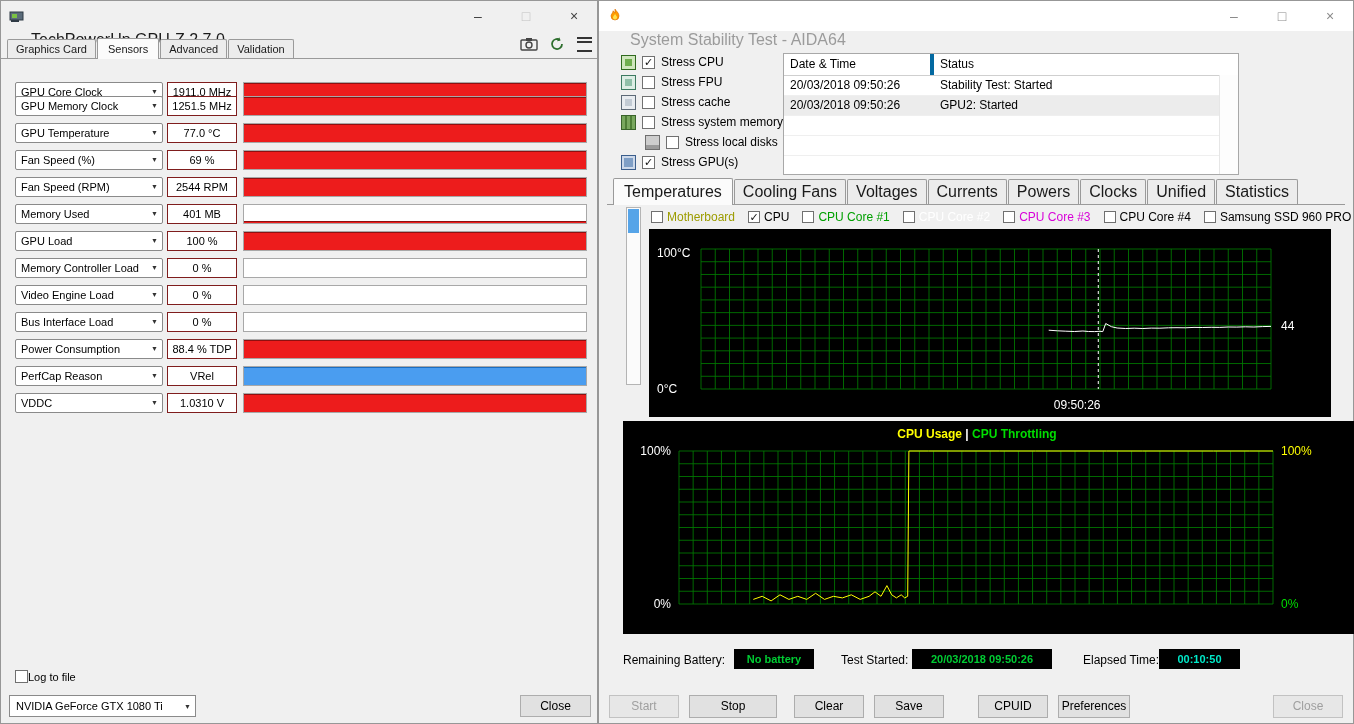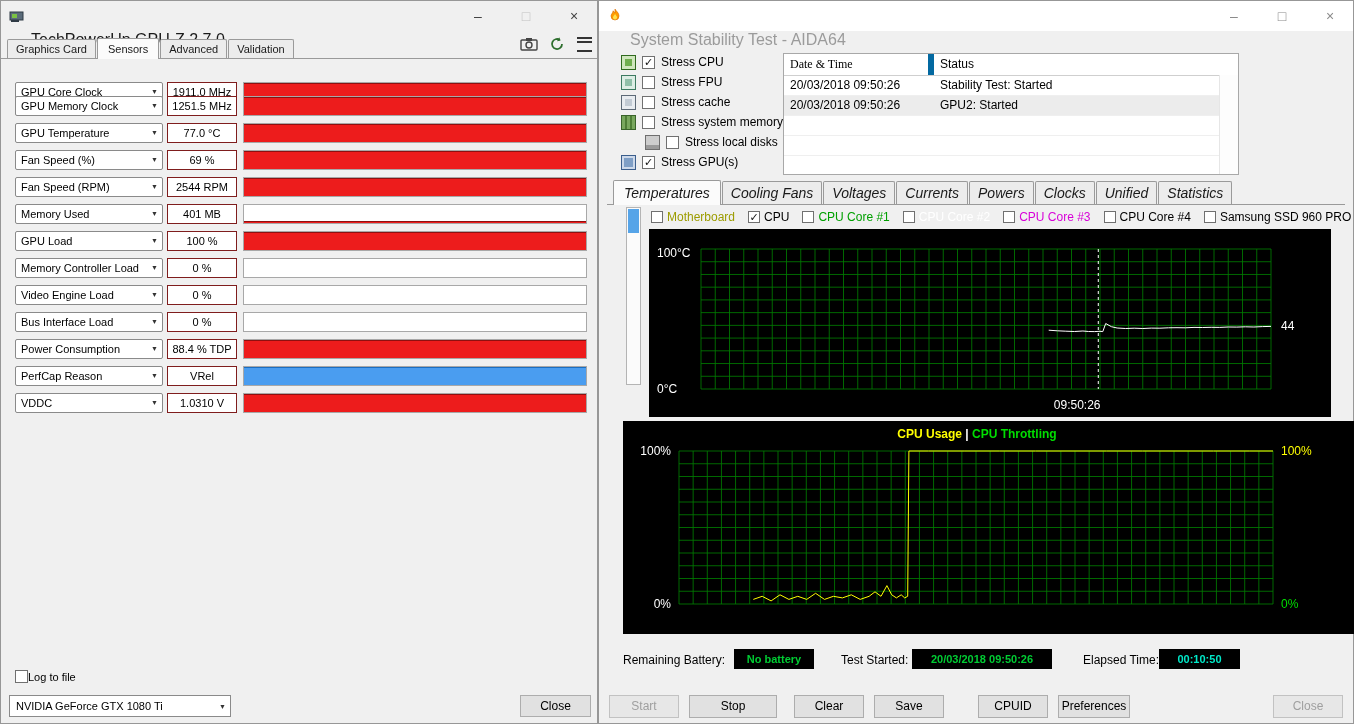--- a/index.html
+++ b/index.html
@@ -18,21 +18,21 @@
   .winctl{margin-left:auto;display:flex;align-items:center;padding-right:10px;gap:22px;}
   .wbtn{width:26px;height:26px;text-align:center;line-height:26px;font-size:14px;color:#444;}
   #aida .wbtn{color:#8b8b8b;}
   .wbtn.dis{color:#c3c3c3;}
 
   
   .tabbar{position:absolute;display:flex;align-items:flex-end;z-index:2;}
   .tab{border:1px solid #9a9a9a;border-bottom:none;background:#ececec;padding:3px 8px 3px;font-size:11px;
        border-radius:2px 2px 0 0;margin-right:1px;color:#1a1a1a;white-space:nowrap;}
   .tab.active{background:#fbfbfb;padding:4px 10px;margin-bottom:-1px;position:relative;z-index:3;}
-  #aida .tab{font-size:14px;font-style:italic;}
+  #aida .tab{font-size:16px;}
   .tabline{position:absolute;height:1px;background:#9a9a9a;z-index:1;}
 
   
   #gpuz-tabs{left:6px;top:34px;height:23px;}
   #gpuz-tabline{top:57px;left:0;right:0;}
   .toolico{position:absolute;top:33px;width:22px;height:20px;display:flex;align-items:center;justify-content:center;}
   .hamburger{width:15px;height:11px;border-top:2px solid #333;border-bottom:2px solid #333;position:relative;}
   .hamburger:before{content:"";position:absolute;left:0;right:0;top:2.5px;height:2px;background:#333;}
 
   .srow{position:absolute;left:0;width:100%;height:22px;}
@@ -41,41 +41,41 @@
   .sarr{position:absolute;right:4px;top:1px;font-size:7px;color:#333;line-height:16px;}
   .sval{position:absolute;left:166px;top:0;width:70px;height:20px;background:#fff;border:1px solid #7f1d1d;
         box-sizing:border-box;font-size:11px;line-height:18px;text-align:center;color:#000;}
   .sgraph{position:absolute;left:242px;top:0;width:344px;height:20px;background:#fff;border:1px solid #a8a8a8;box-sizing:border-box;overflow:hidden;}
   .sfill{position:absolute;left:0;right:0;bottom:0;box-sizing:border-box;}
 
   .cb{width:13px;height:13px;border:1px solid #707070;background:#fff;font-size:11px;line-height:11px;
       text-align:center;color:#111;box-sizing:border-box;flex:none;}
   #logrow{position:absolute;left:14px;top:669px;display:flex;align-items:center;font-size:11px;color:#000;}
   .combo{position:absolute;background:#fff;border:1px solid #8a8a8a;box-sizing:border-box;font-size:11px;color:#000;}
-  #devcombo{left:8px;top:694px;width:222px;height:22px;line-height:20px;padding-left:6px;}
+  #devcombo{left:8px;top:694px;width:187px;height:22px;line-height:20px;padding-left:6px;}
   #devcombo .sarr{top:3px;}
   .pushbtn{background:#e1e1e1;border:1px solid #adadad;box-sizing:border-box;font-size:12px;color:#000;
            text-align:center;position:absolute;}
   #gclose{left:519px;top:694px;width:71px;height:22px;line-height:20px;}
 
   
   .stress-row{position:absolute;display:flex;align-items:center;gap:6px;font-size:12px;color:#000;height:16px;}
   .sticon{width:15px;height:15px;box-sizing:border-box;border:1px solid #666;flex:none;}
   [data-icon="cpu-stress-icon"]{background:#6fae4e;border-color:#2f6a1f;box-shadow:inset 0 0 0 3px #cfe6bd;}
   [data-icon="fpu-stress-icon"]{background:#8fbfa8;border-color:#3c7a60;box-shadow:inset 0 0 0 3px #dcede4;}
   [data-icon="cache-stress-icon"]{background:#c2cbd4;border-color:#5d6a77;box-shadow:inset 0 0 0 3px #e8ecf0;}
   [data-icon="memory-stress-icon"]{background:repeating-linear-gradient(90deg,#79a85e 0 3px,#4e7e36 3px 5px);border-color:#39632a;}
   [data-icon="disk-stress-icon"]{background:#cdcdcd;border-color:#6e6e6e;box-shadow:inset 0 -4px 0 #9a9a9a;}
   [data-icon="gpu-stress-icon"]{background:#7f9fc6;border-color:#3b5e8c;box-shadow:inset 0 0 0 2px #cdd9ea;}
 
   #log-table{position:absolute;left:184px;top:52px;width:456px;height:122px;background:#fff;border:1px solid #a8a8a8;
              box-sizing:border-box;font-size:12px;color:#000;overflow:hidden;}
   .thead{display:flex;height:21px;border-bottom:1px solid #cfcfcf;}
   .th{padding:3px 6px;box-sizing:border-box;white-space:nowrap;}
-  .th.c1{width:150px;flex:none;border-right:6px solid #0369a1;font-family:Liberation Serif, serif;}
+  .th.c1{width:150px;flex:none;border-right:4px solid #0369a1;}
   .trow{display:flex;height:19px;border-bottom:1px solid #efefef;}
   .td{padding:2px 6px;box-sizing:border-box;white-space:nowrap;overflow:hidden;font-size:12px;}
   .td.c1{width:150px;flex:none;}
   .trow.sel{background:#ececec;}
   .tscroll{position:absolute;right:0;top:21px;bottom:0;width:18px;border-left:1px solid #e6e6e6;background:#fdfdfd;}
 
   #aida-tabs{left:14px;top:181px;height:22px;}
   #aida-tabline{top:203px;left:8px;right:8px;}
 
   #legend{position:absolute;left:52px;top:209px;display:flex;align-items:center;gap:13px;font-size:12px;}

